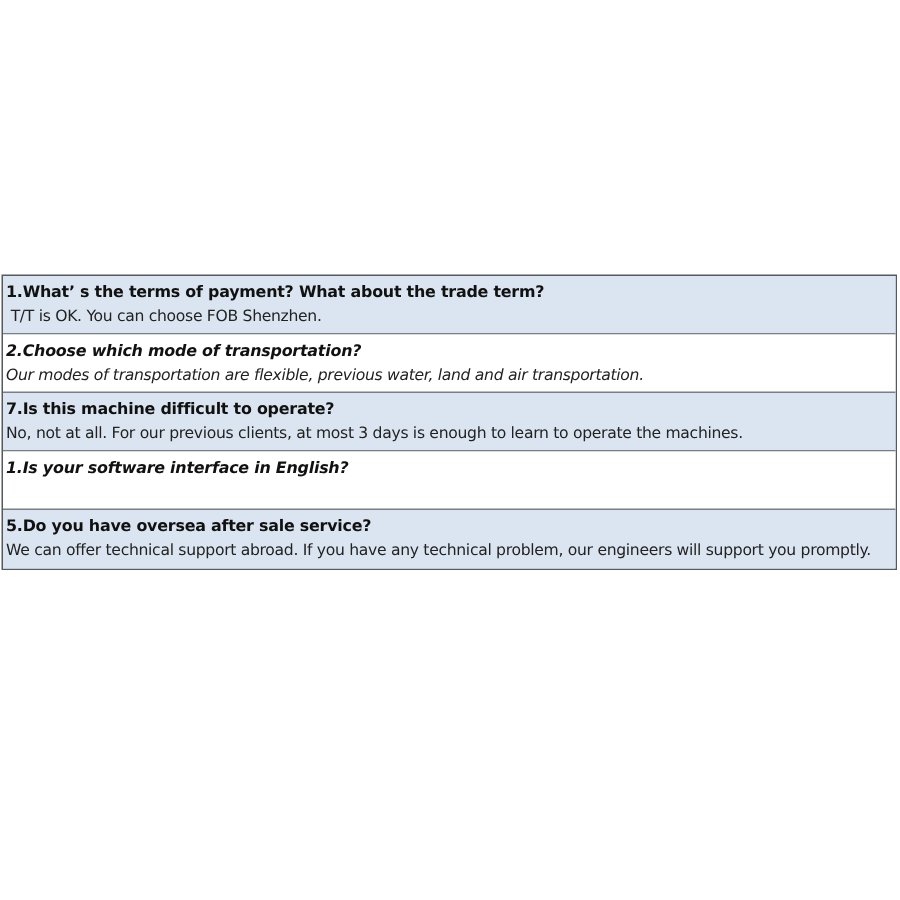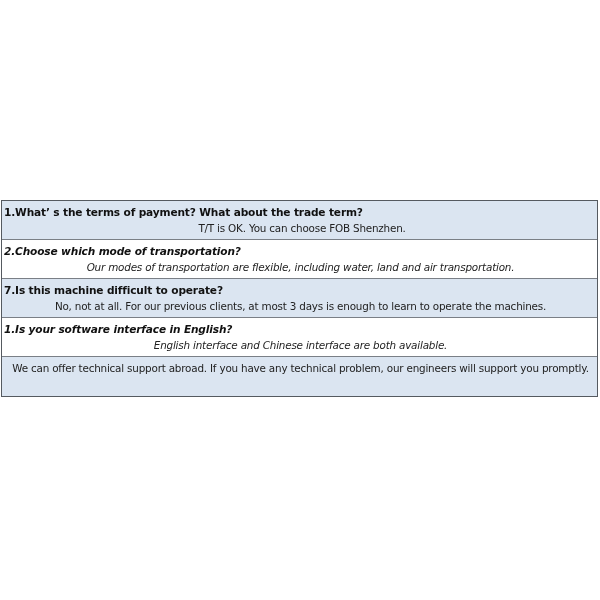--- a/index.html
+++ b/index.html
@@ -1,48 +1,48 @@
 <!DOCTYPE html>
 <html><head>
   <meta charset="utf-8">
   <style>
     html, body { margin: 0; padding: 0; background: #ffffff; }
     body { width: 600px; height: 600px; position: relative; overflow: hidden;
            font-family: "DejaVu Sans", sans-serif; }
     .faq-table {
-      position: absolute; left: 1px; top: 200px; width: 597px;
+      position: absolute; left: 1px; top: 183px; width: 597px;
       border: 1px solid #555a60; border-collapse: collapse; box-sizing: border-box;
     }
     .faq-row {
       height: 39px; box-sizing: border-box;
       border-bottom: 1px solid #7a7f86;
       padding: 3px 0 0 2px;
     }
     .faq-row:last-child { border-bottom: none; }
     .faq-row.shaded { background: #dbe5f1; }
     .faq-row.plain { background: #ffffff; font-style: italic; }
     .q { font-size: 10.6px; font-weight: bold; color: #111; line-height: 16px; white-space: nowrap; letter-spacing: -0.15px; }
-    .a { font-size: 10.4px; color: #222; line-height: 16px; white-space: nowrap; letter-spacing: -0.2px; text-align: center; }
+    .a { font-size: 10.4px; color: #222; line-height: 16px; white-space: nowrap; letter-spacing: -0.2px; }
   </style>
 </head>
 <body>
 
 <div class="faq-table">
   <div class="faq-row shaded">
     <div class="q">1.What’ s the terms of payment? What about the trade term?</div>
     <div class="a" style="white-space: pre;"> T/T is OK. You can choose FOB Shenzhen.</div>
   </div>
   <div class="faq-row plain">
     <div class="q">2.Choose which mode of transportation?</div>
-    <div class="a">Our modes of transportation are flexible, including water, land and air transportation.</div>
+    <div class="a">Our modes of transportation are flexible, previous water, land and air transportation.</div>
   </div>
   <div class="faq-row shaded">
     <div class="q">7.Is this machine difficult to operate?</div>
     <div class="a">No, not at all. For our previous clients, at most 3 days is enough to learn to operate the machines.</div>
   </div>
   <div class="faq-row plain">
     <div class="q">1.Is your software interface in English?</div>
-    <div class="a">English interface and Chinese interface are both available.</div>
   </div>
   <div class="faq-row shaded">
+    <div class="q">5.Do you have oversea after sale service?</div>
     <div class="a">We can offer technical support abroad. If you have any technical problem, our engineers will support you promptly.</div>
   </div>
 </div>
 
 </body></html>

